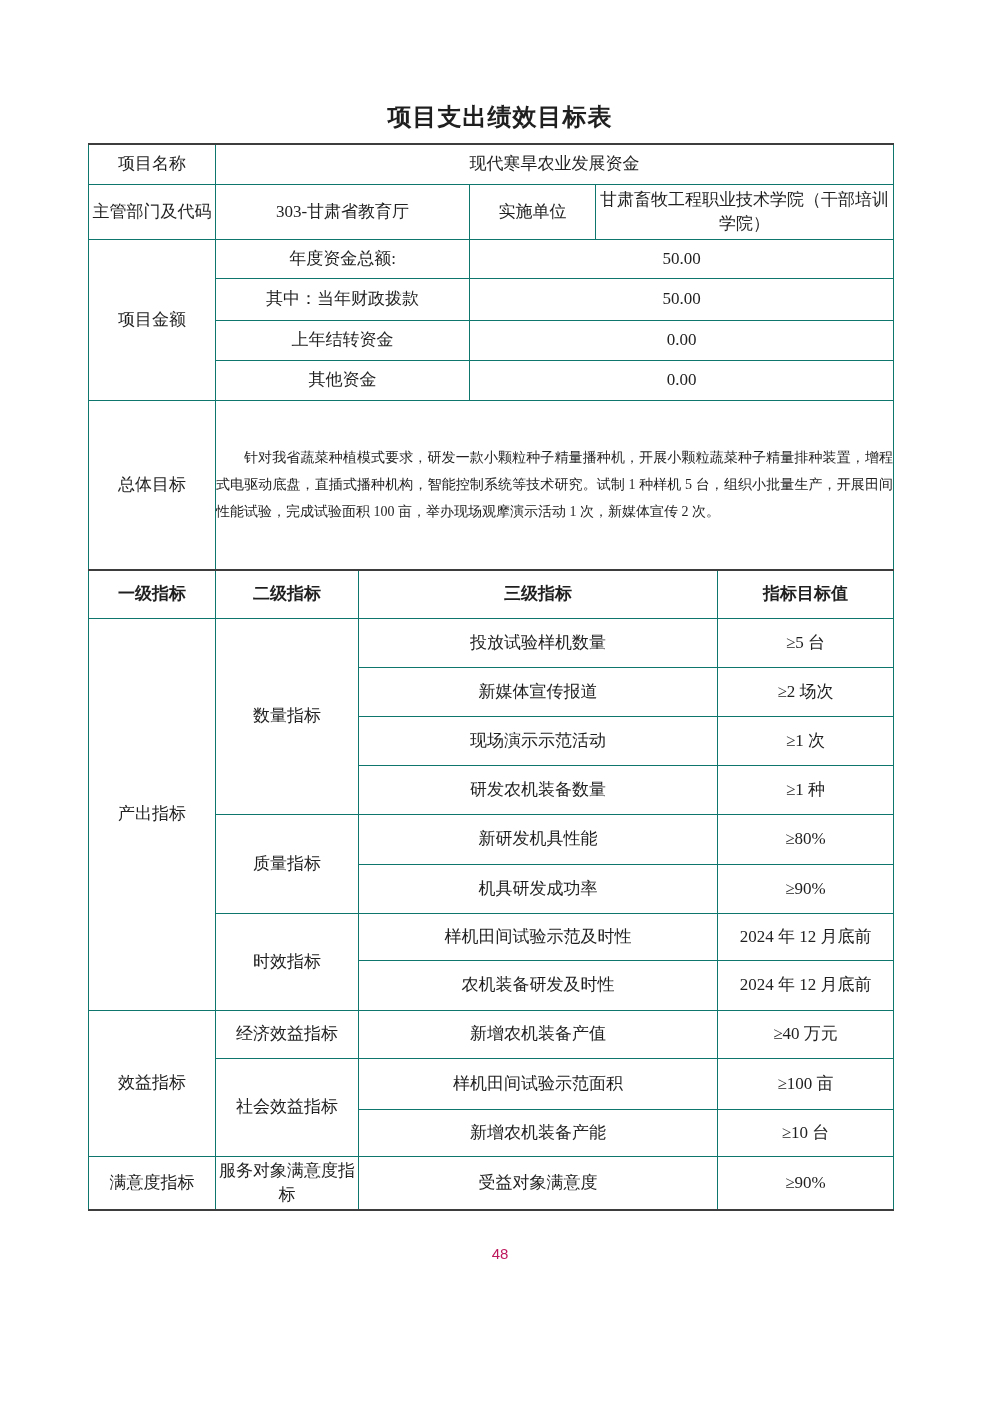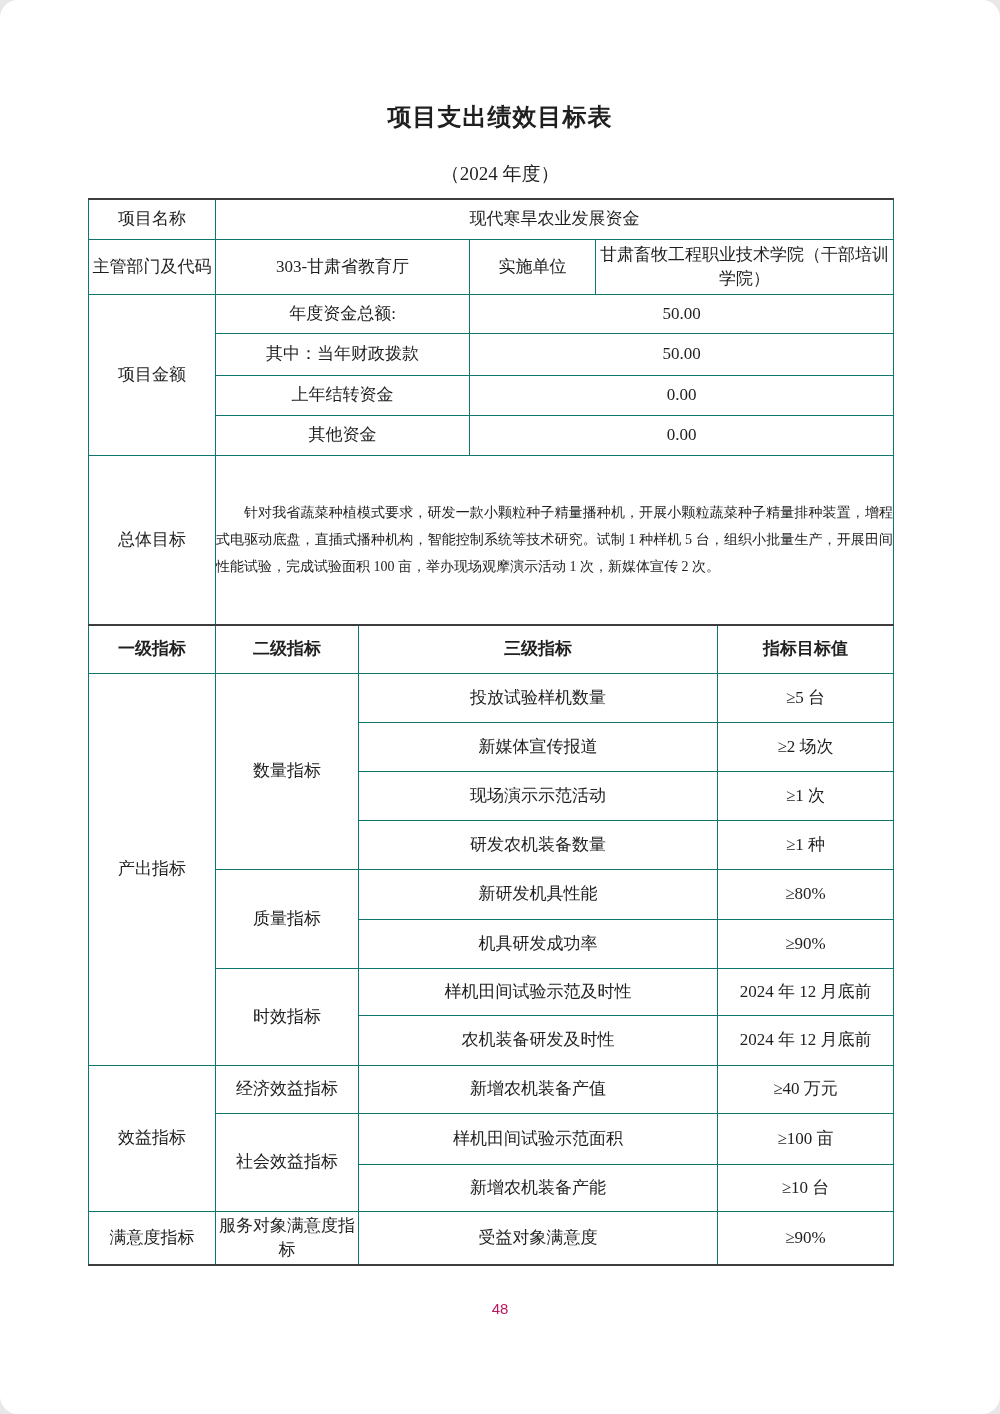--- a/index.html
+++ b/index.html
@@ -4,21 +4,20 @@
 <style>
   html,body{margin:0;padding:0;background:#e8e8e8;}
   .page{
     position:relative;
     width:1000px;height:1414px;
     margin:0 auto;
     background:#ffffff;
     font-family:"Liberation Serif","DejaVu Serif",serif;
     color:#1f1f1f;
     overflow:hidden;
-    border-radius:18px;
   }
   .doc-title{
     margin-top:103px;
     text-align:center;
     font-size:24px;
     font-weight:bold;
     letter-spacing:1px;
     line-height:28px;
   }
   .doc-subtitle{
@@ -77,21 +76,20 @@
     font-family:"Liberation Sans","DejaVu Sans",sans-serif;
     color:#be185d;
   }
 </style>
 </head>
 <body>
 
 <div class="page">
 
   <div class="doc-title">项目支出绩效目标表</div>
-  <div class="doc-subtitle">（2024 年度）</div>
 
   <table class="tbl t1">
     <colgroup>
         <col style="width:127px">
         <col style="width:254px">
         <col style="width:126px">
         <col style="width:298px">
       </colgroup>
     <tbody>
         <tr class="rh40">

